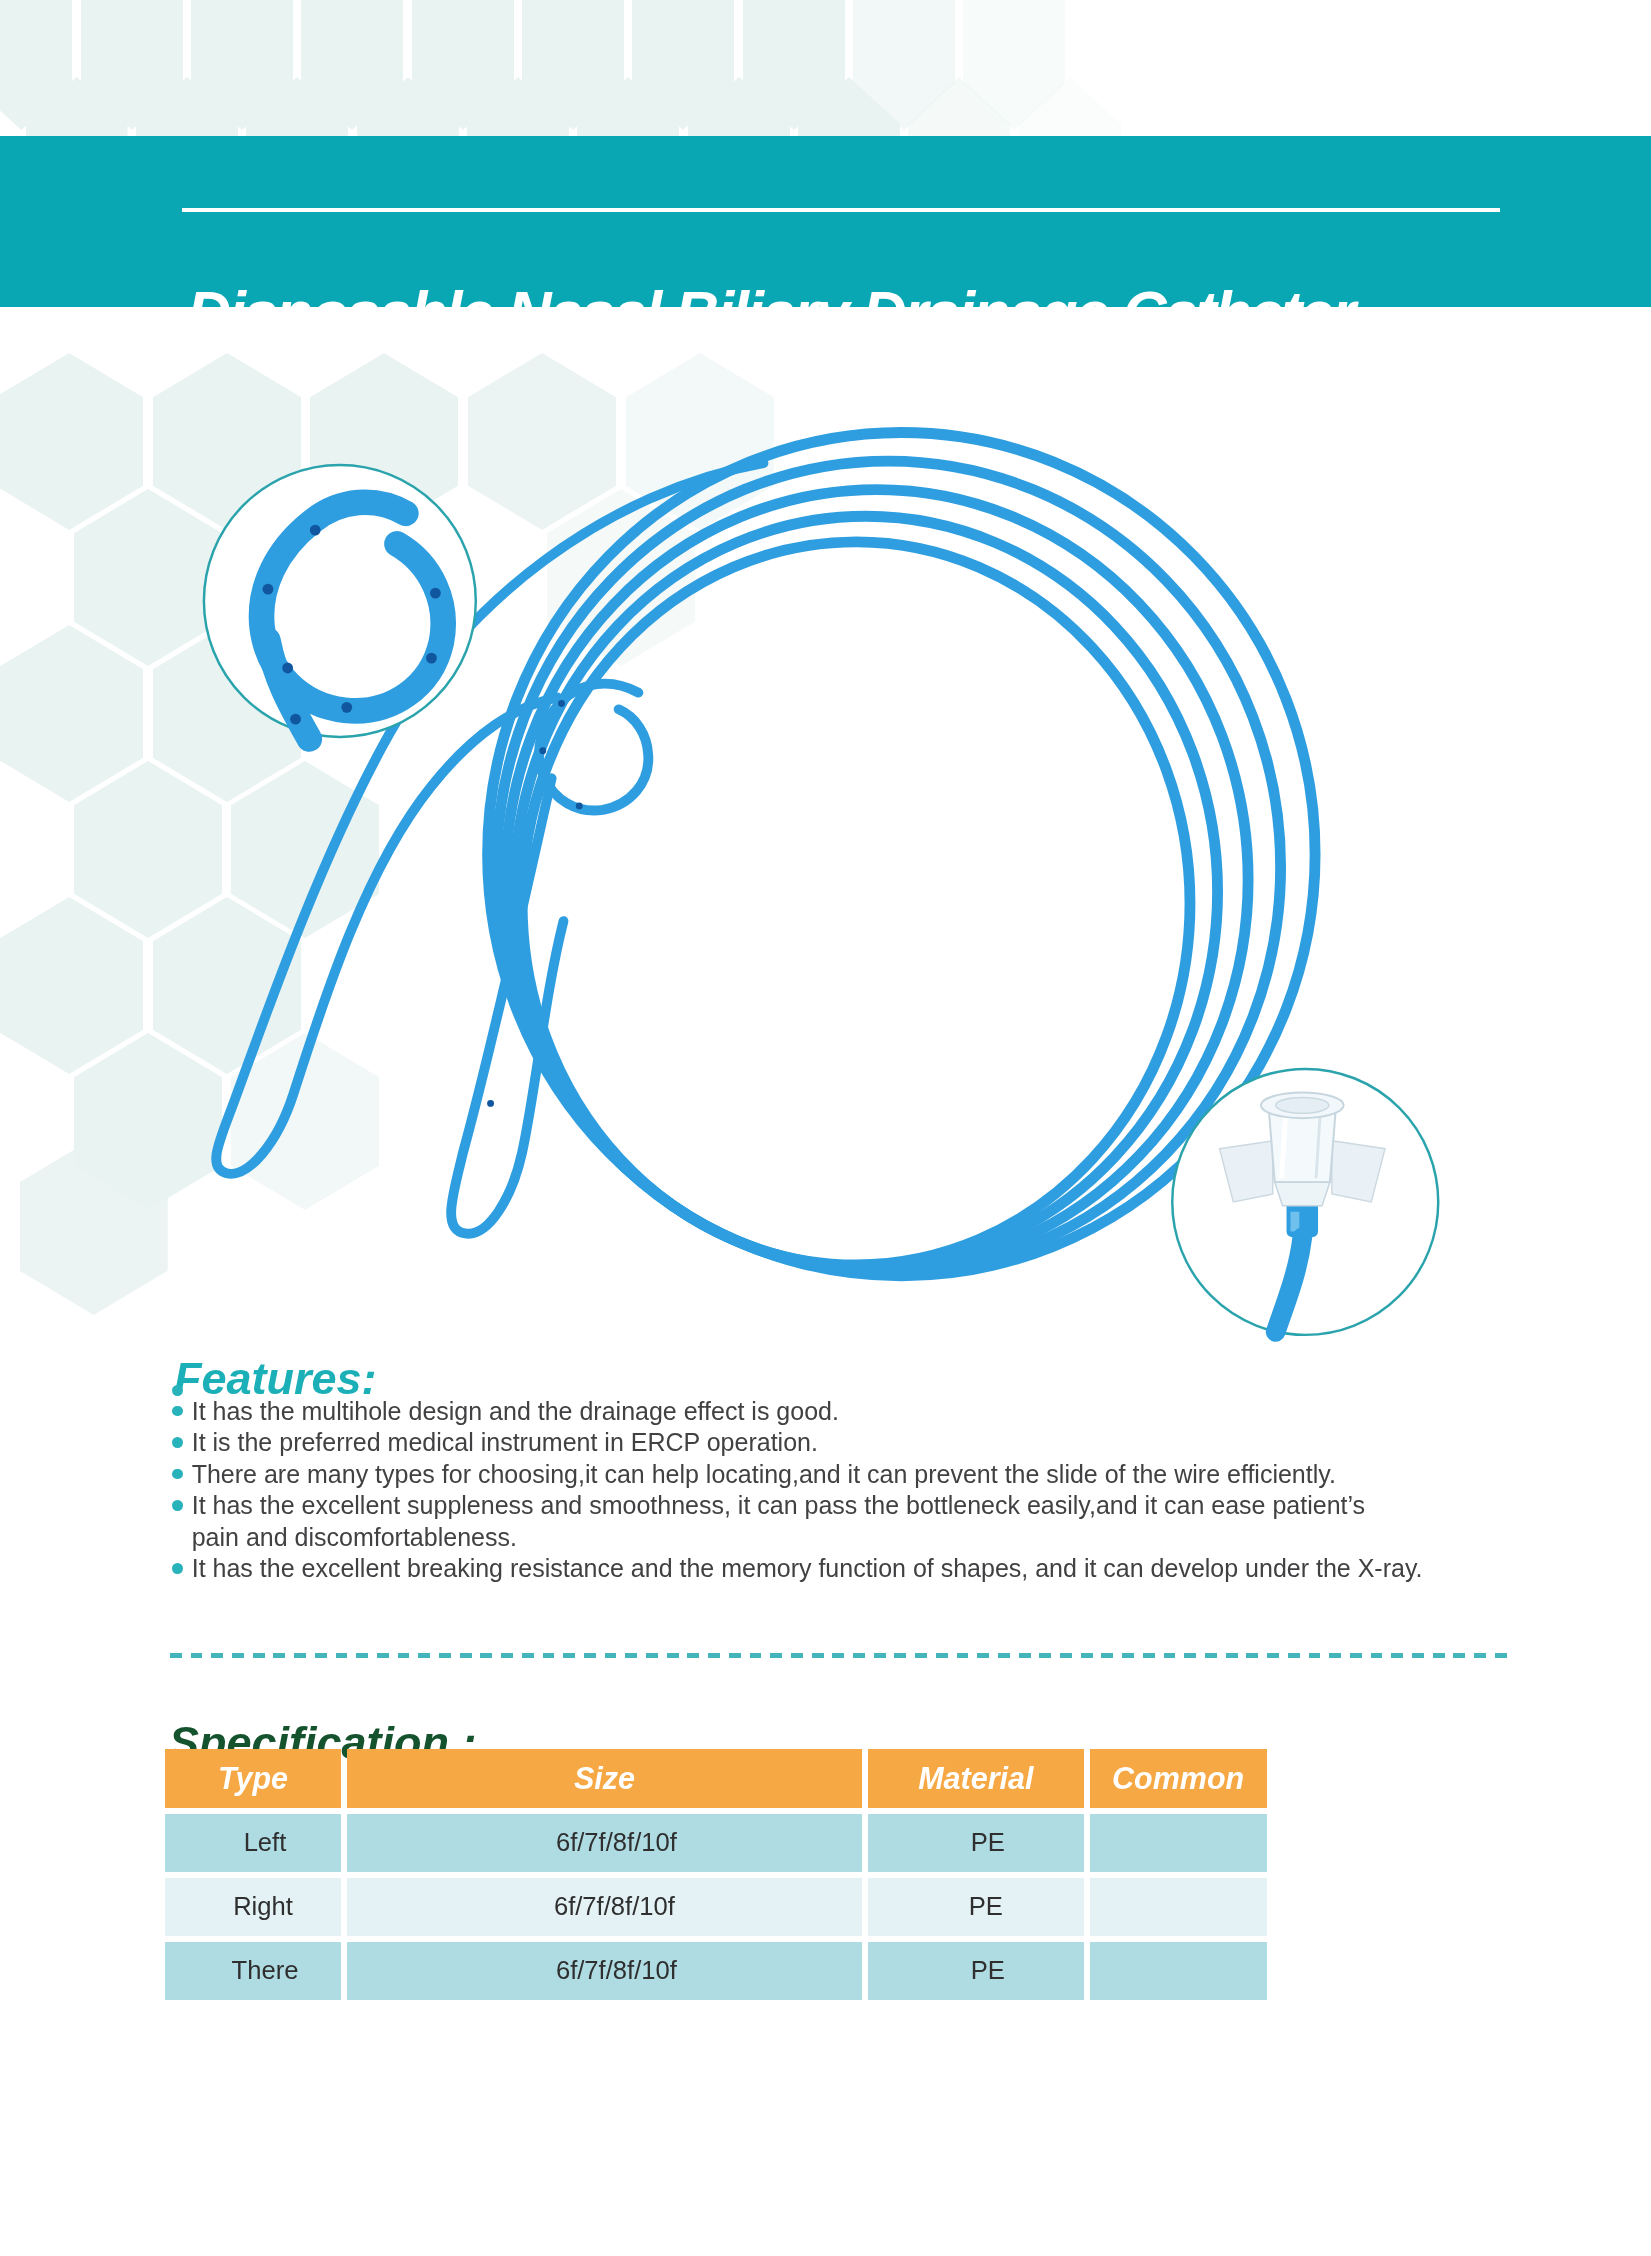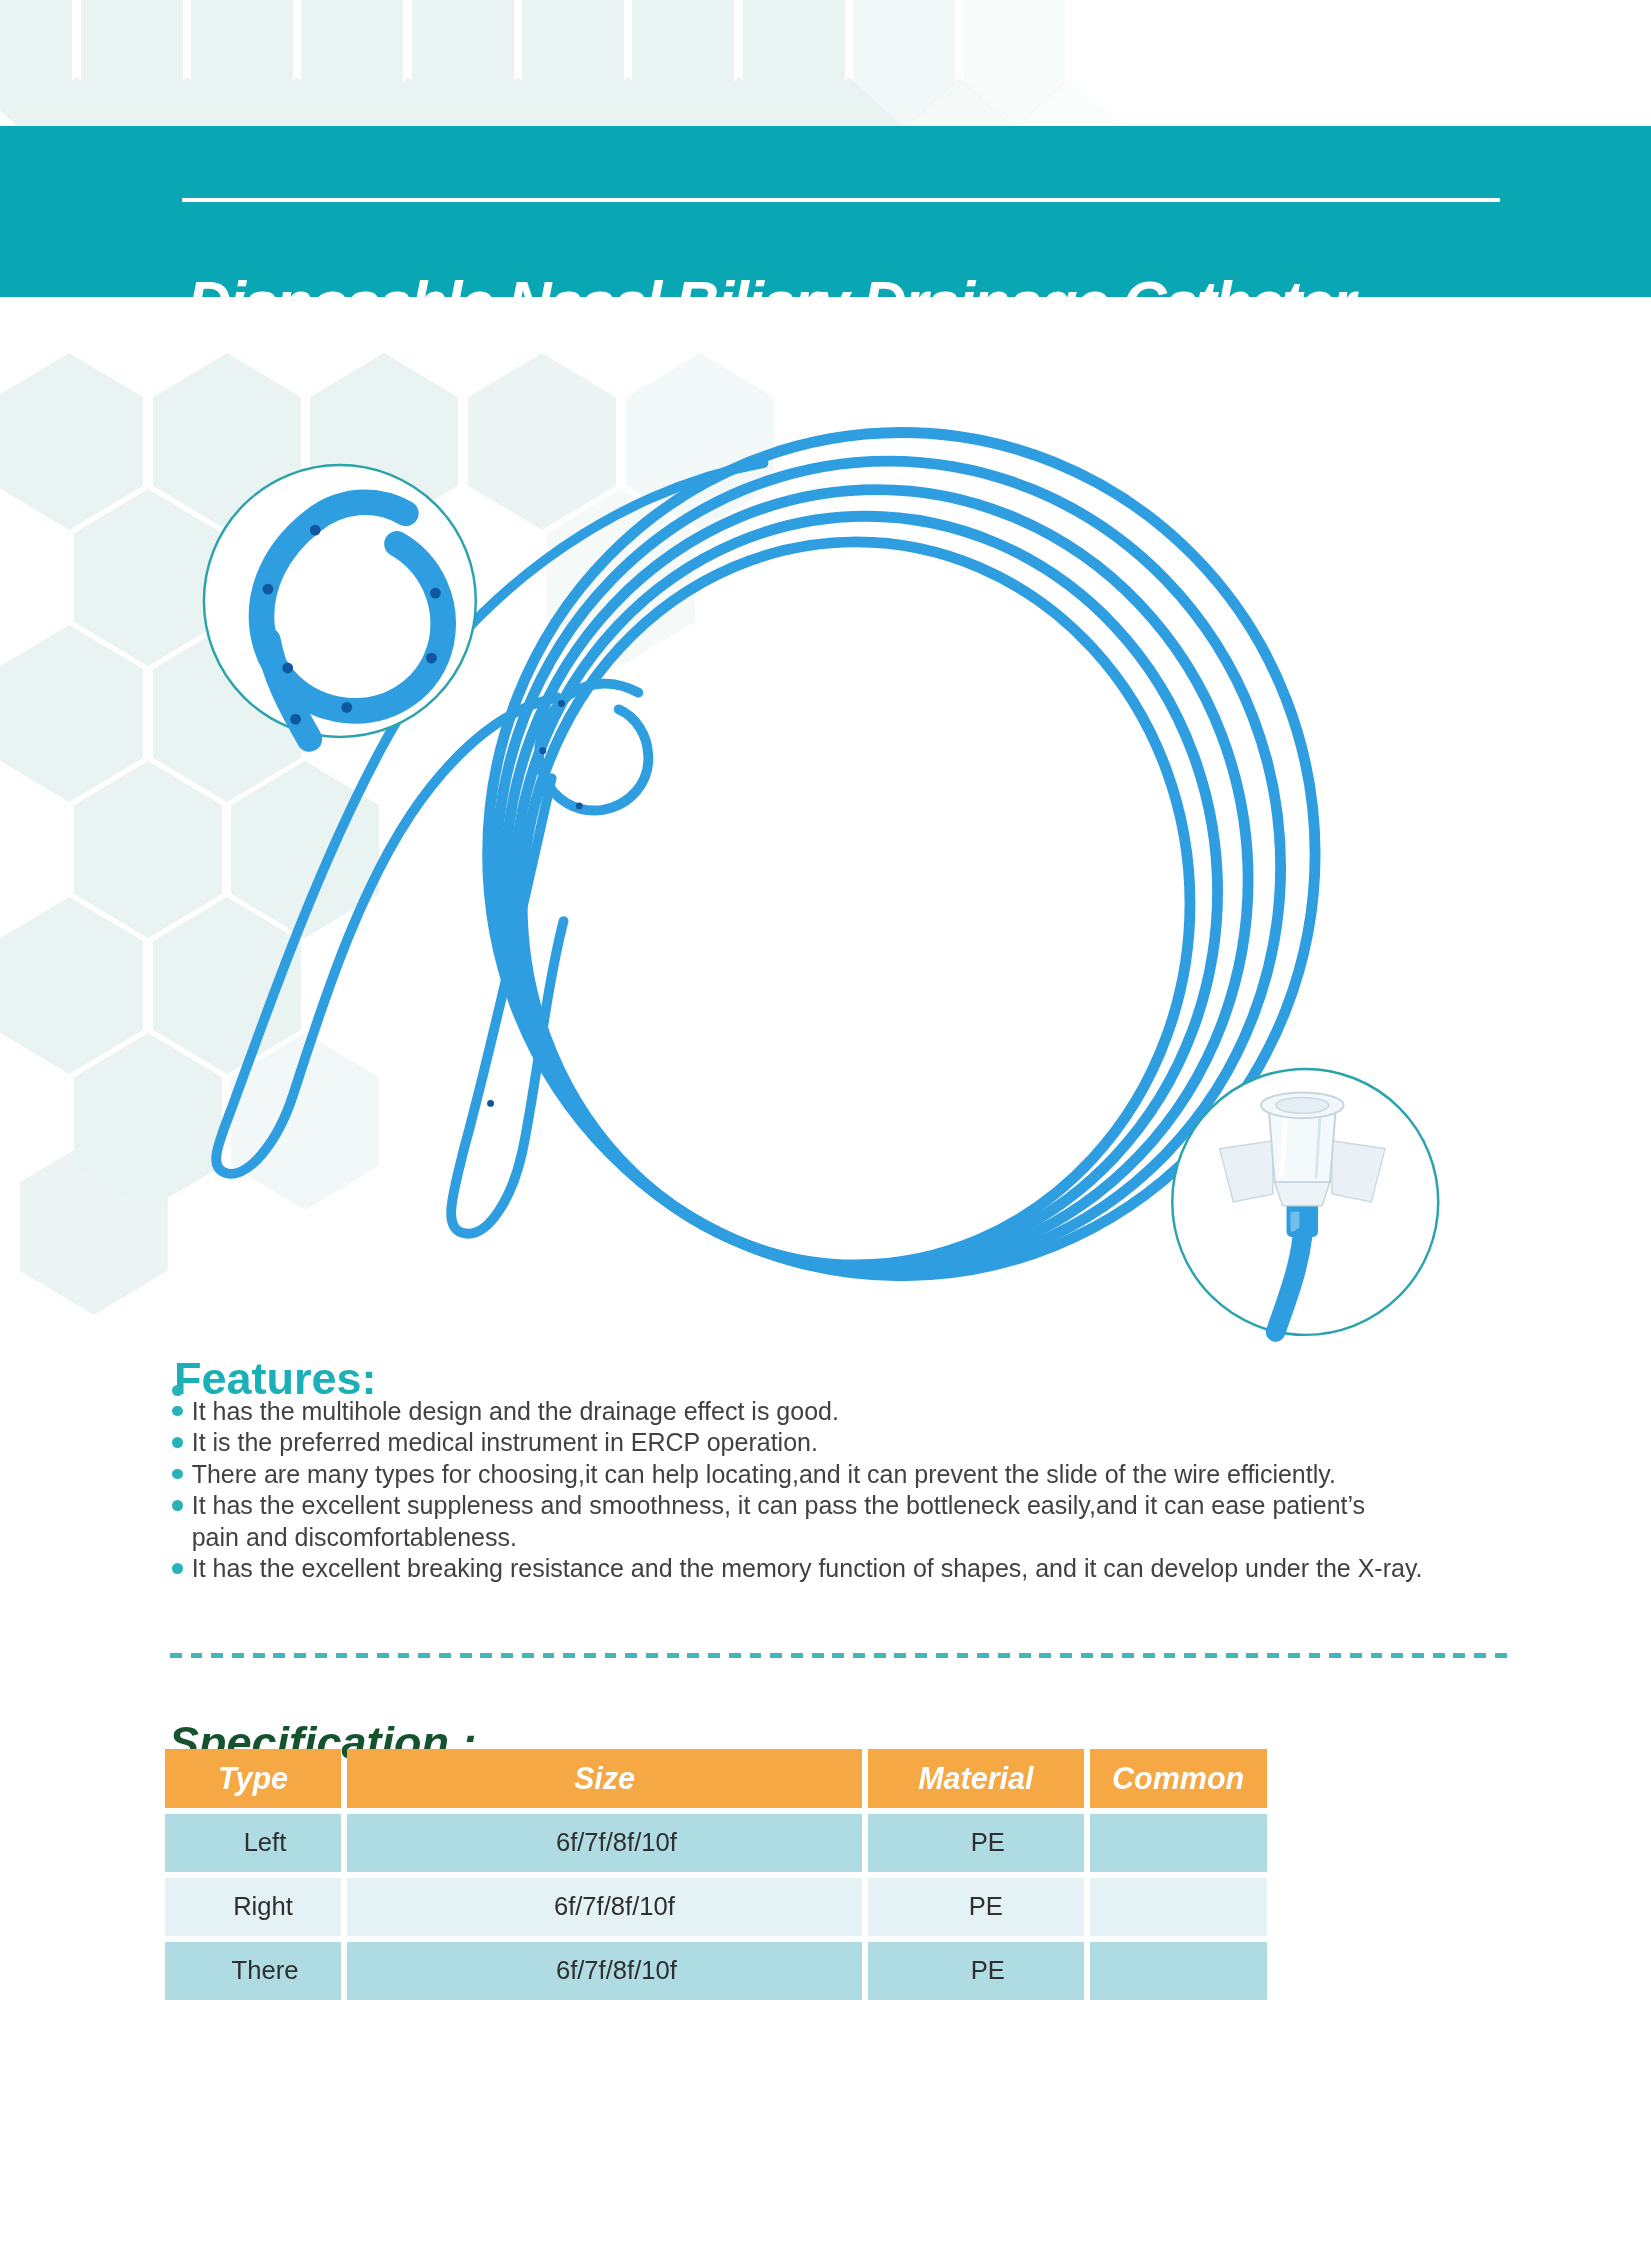--- a/index.html
+++ b/index.html
@@ -4,29 +4,29 @@
 <style>
   html,body{margin:0;padding:0;background:#fff;}
   .page{position:relative;width:1652px;height:2257px;background:#ffffff;overflow:hidden;
         font-family:"Liberation Sans",sans-serif;}
   
   .hex-band-top{position:absolute;left:0;top:0;width:1652px;height:139px;overflow:hidden;z-index:0;}
   .hex-field-left{position:absolute;left:0;top:345px;width:808px;height:975px;overflow:hidden;z-index:0;}
   .hex{position:absolute;background:#E9F3F2;
        clip-path:polygon(50% 0,100% 25%,100% 75%,50% 100%,0 75%,0 25%);}
   
-  .band{position:absolute;left:0;top:126px;width:1652px;height:171px;background:#09A7B3;z-index:1;}
+  .band{position:absolute;left:0;top:136px;width:1652px;height:171px;background:#09A7B3;z-index:1;}
   .band-rule{position:absolute;left:182px;top:72px;width:1318px;height:3.9px;background:#ffffff;}
   .page-title{position:absolute;left:187px;top:106px;color:#ffffff;font-size:61px;font-weight:bold;
               font-style:italic;letter-spacing:-2px;white-space:nowrap;line-height:1;}
   
   .illustration{position:absolute;left:0;top:0;z-index:2;}
   
   .features-heading{position:absolute;left:174px;top:1316px;font-size:45px;font-weight:bold;
-                    color:#1BAFB8;z-index:3;}
+                    font-style:italic;color:#1BAFB8;z-index:3;}
   .features-list{position:absolute;left:172px;top:1375px;margin:0;padding:0;list-style:none;z-index:3;}
   .features-list li{display:flex;align-items:flex-start;line-height:31.5px;font-size:25px;
                     color:#414042;white-space:nowrap;}
   .features-list .dot{width:10.8px;height:10.8px;border-radius:50%;background:#28B2BA;
                       margin:9.9px 8.9px 0 0;flex:0 0 auto;}
   
   .dash-divider{position:absolute;left:170px;top:1653px;width:1340px;height:4.9px;z-index:3;
     background:repeating-linear-gradient(90deg,#45B5BC 0 11.8px,transparent 11.8px 20.7px);}
   
   .spec-heading{position:absolute;left:169px;top:1680px;font-size:45px;font-weight:bold;

